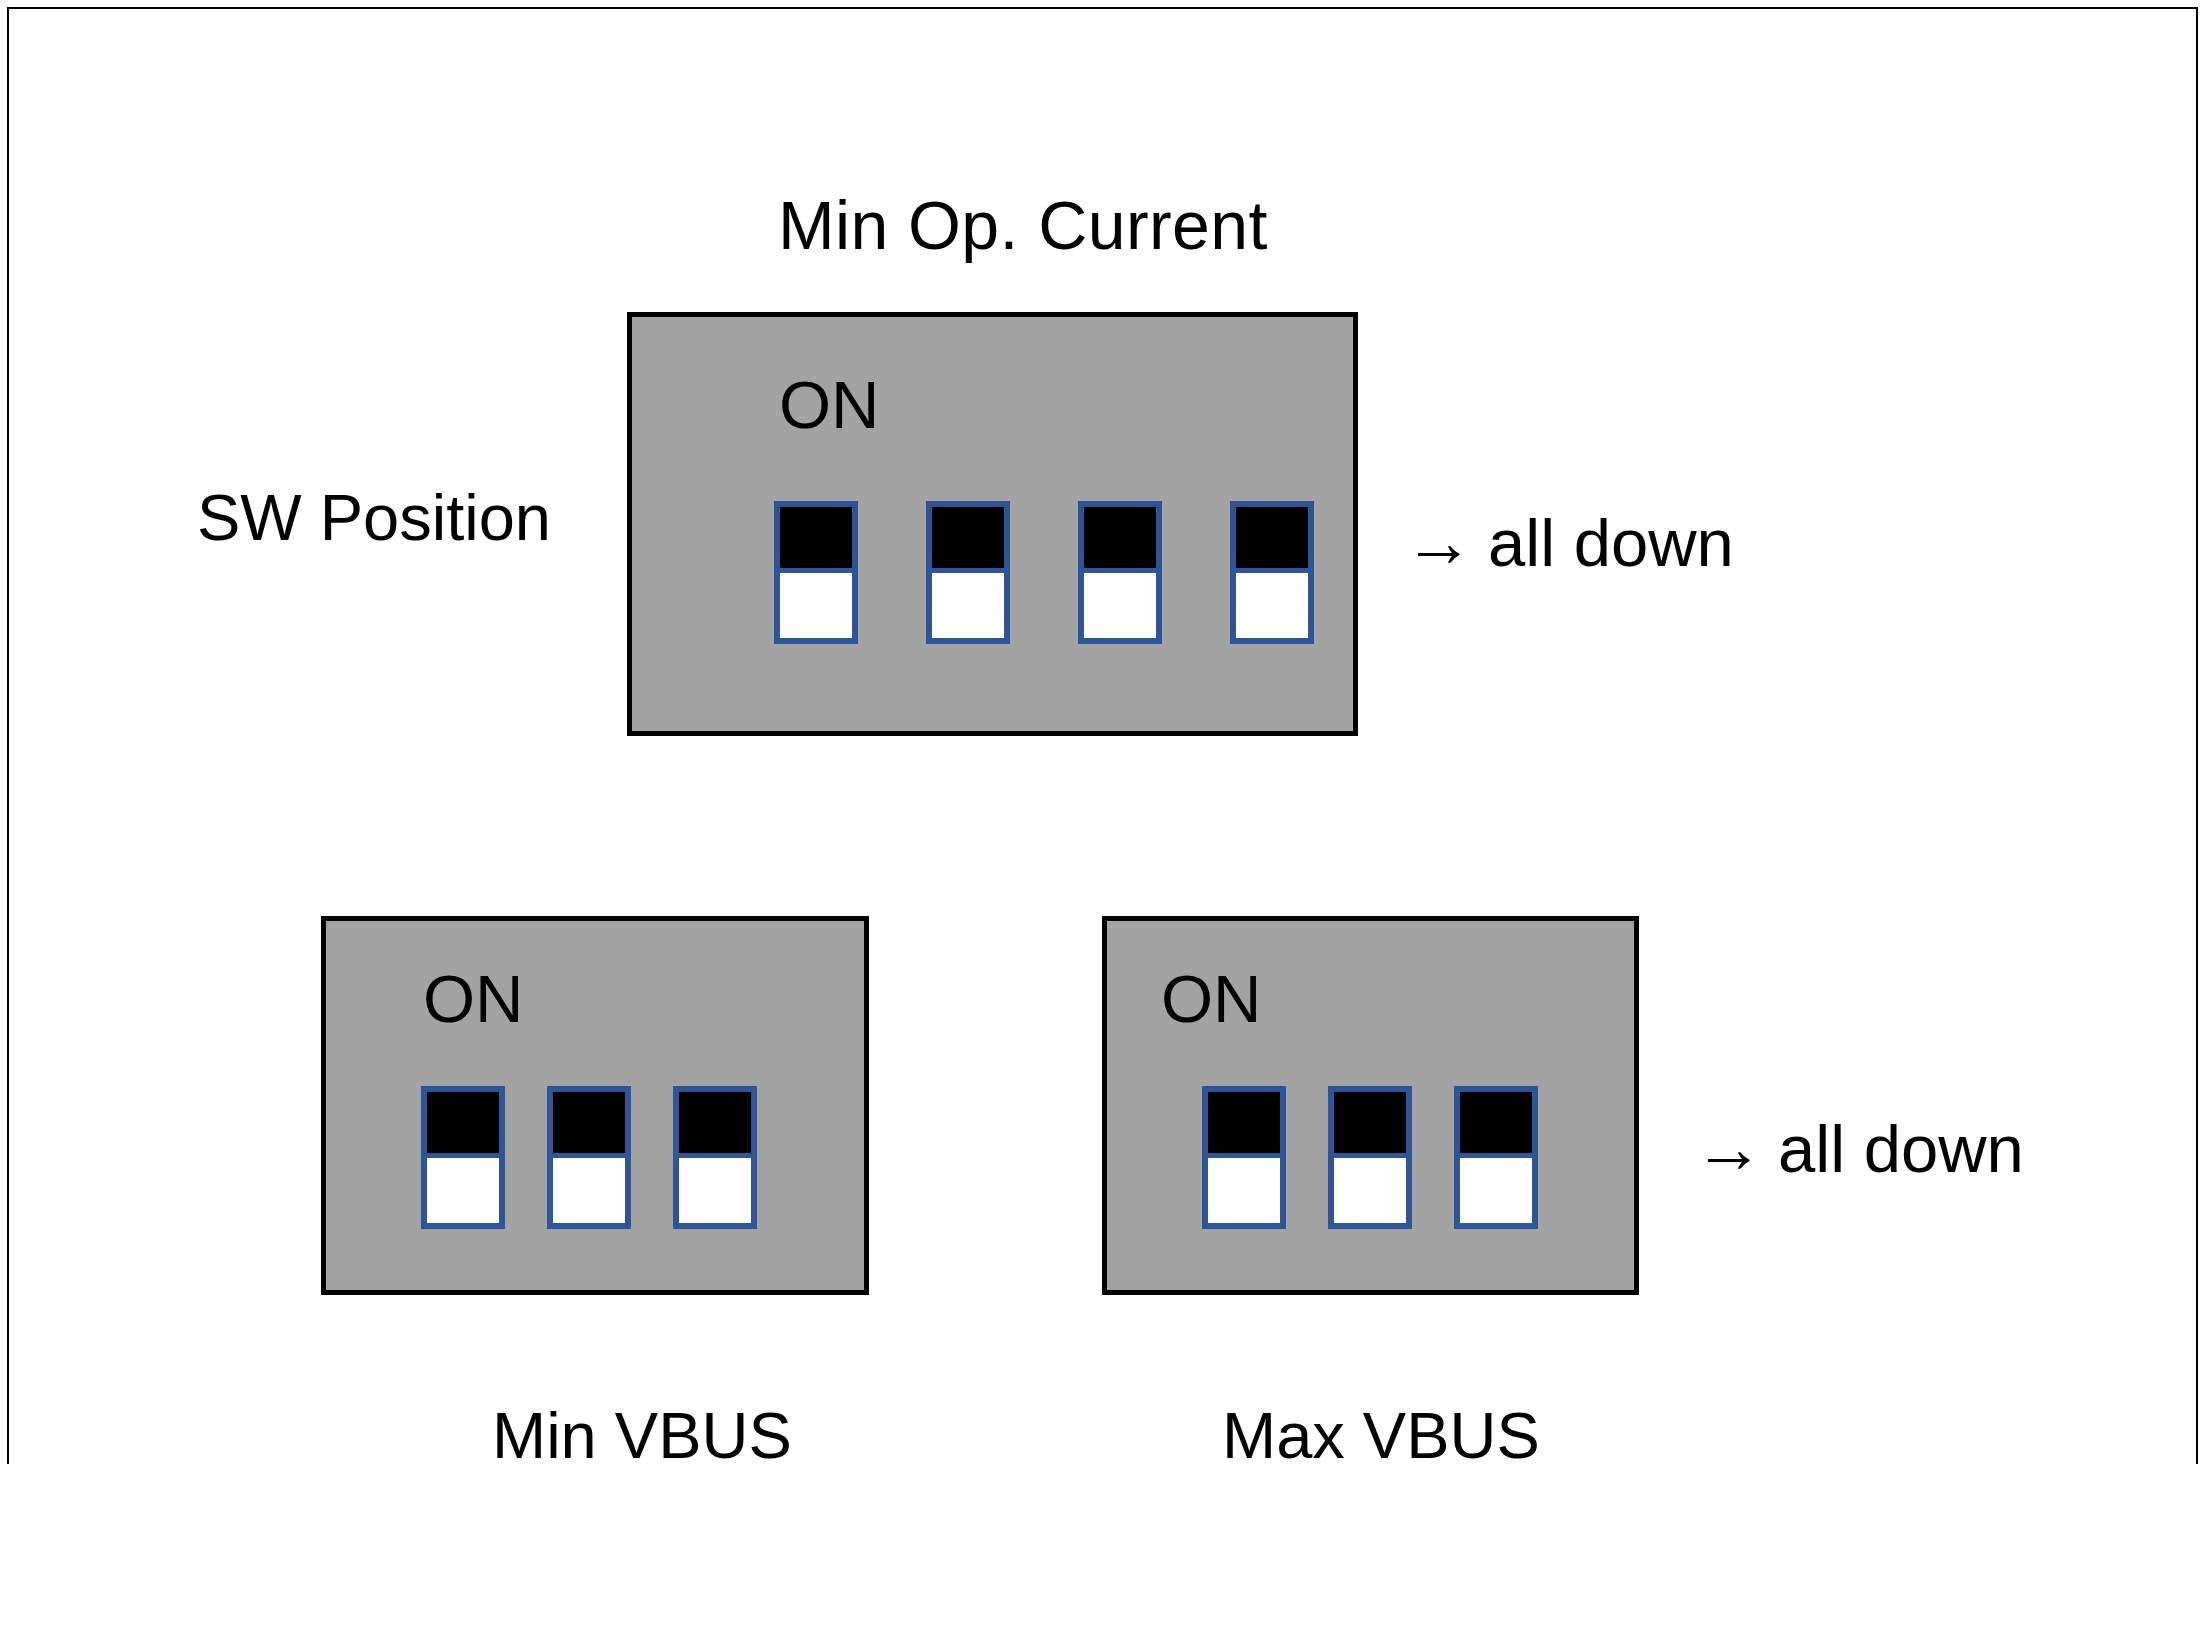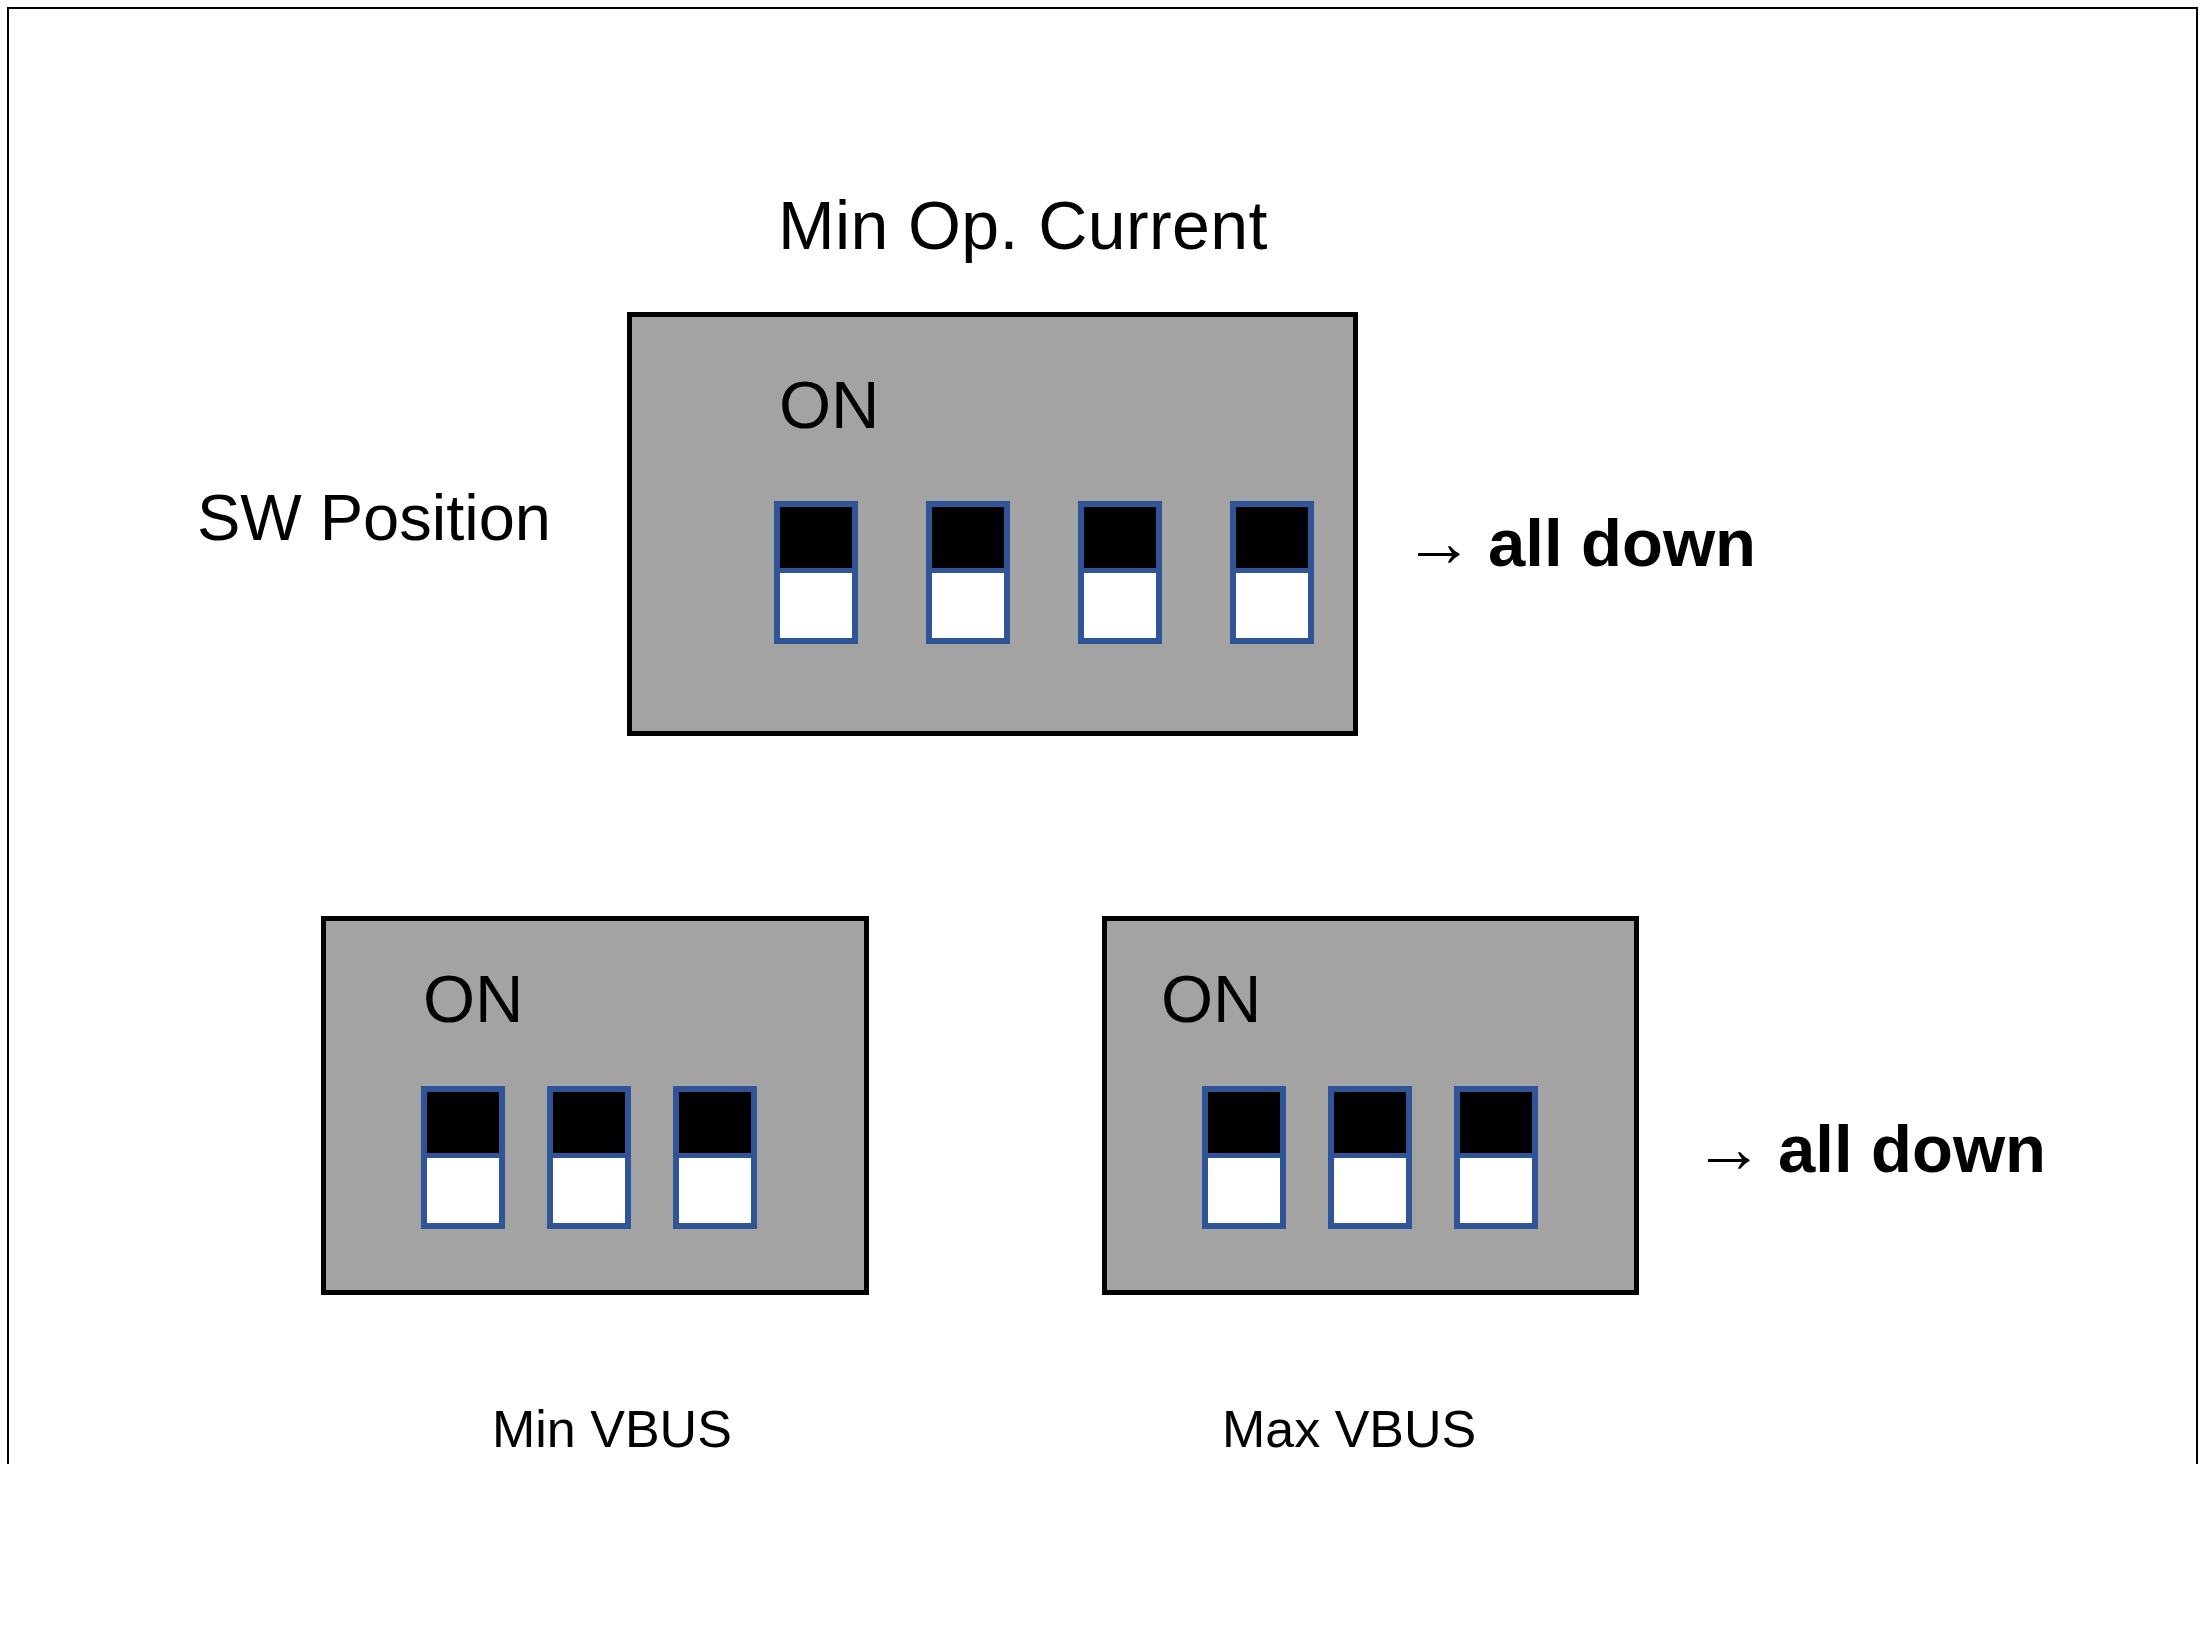--- a/index.html
+++ b/index.html
@@ -44,26 +44,25 @@
   .title-text {
     font-size: 68px;
     letter-spacing: 0.4px;
   }
 
   .side-label {
     font-size: 65px;
   }
 
   .caption-text {
-    font-size: 52px;
+    font-size: 65px;
   }
 
   .note-text {
     font-size: 67px;
-    font-weight: bold;
   }
 
   .note-arrow {
     font-size: 70px;
     margin-right: 14px;
     display: inline-block;
   }
 
   
   .sw-block {

